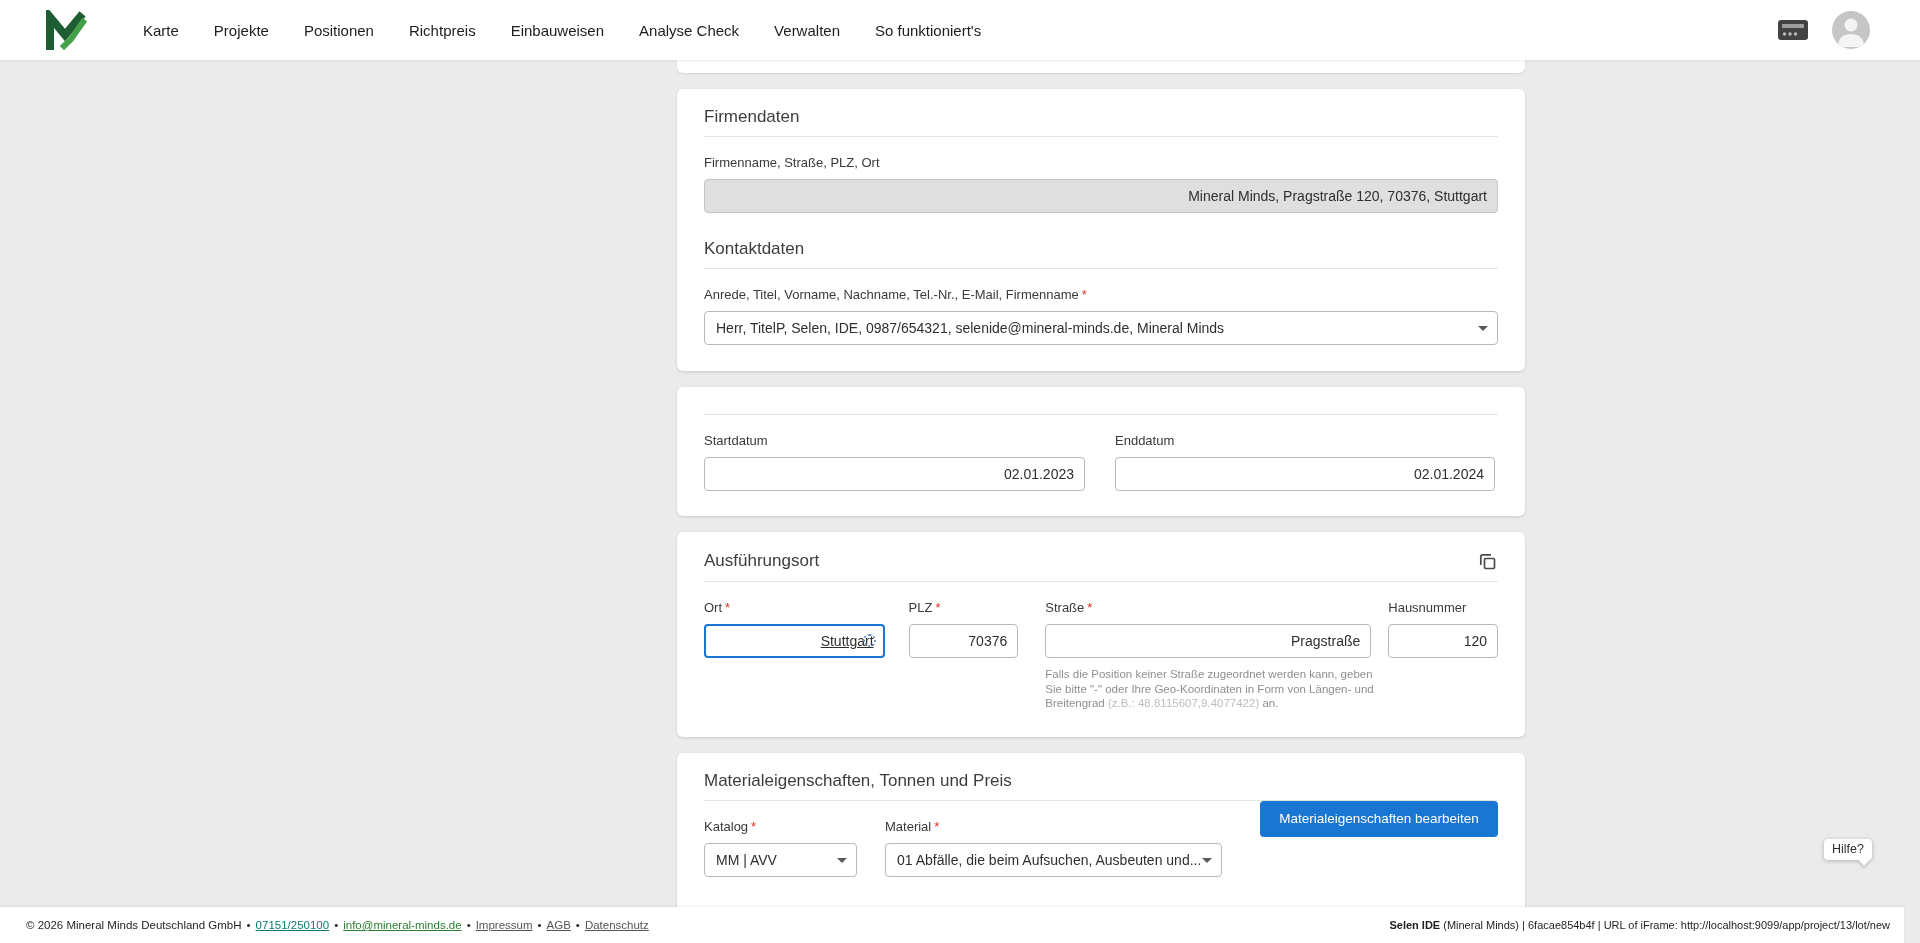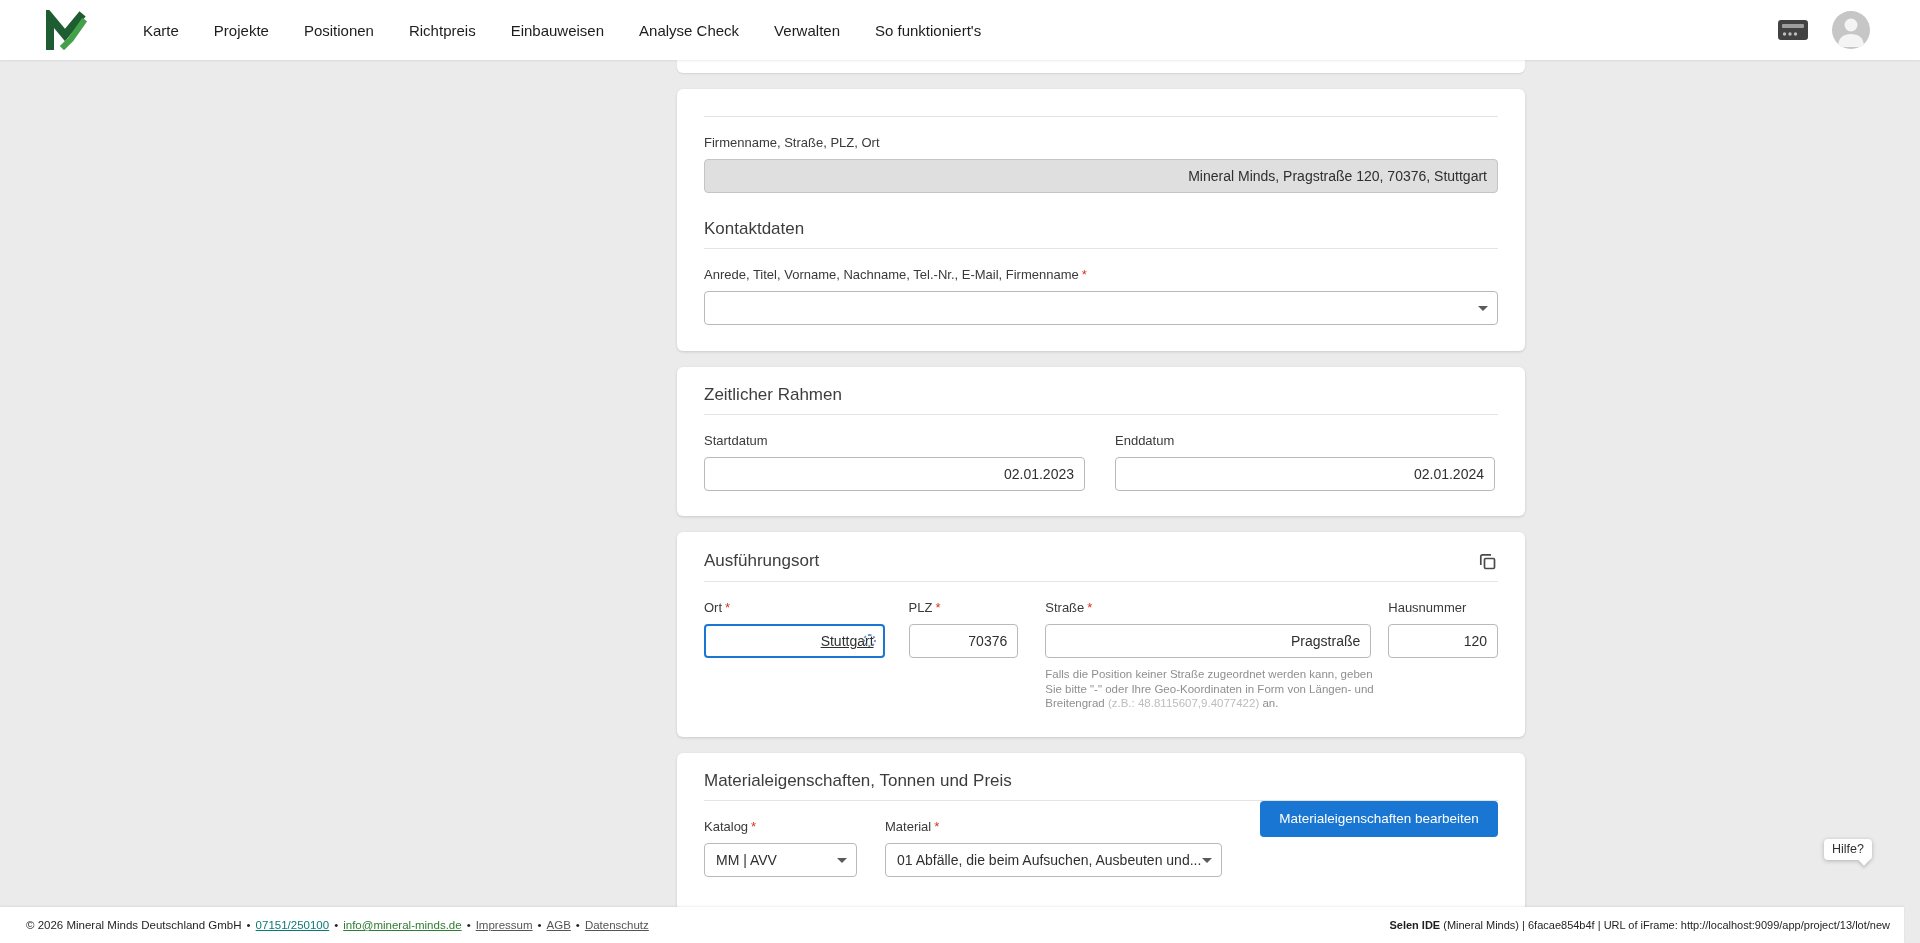--- a/index.html
+++ b/index.html
@@ -147,40 +147,41 @@
   </div>
 </nav>
 
 <div class="main">
   <div class="column">
 
     <div class="card-partial card" style="margin-top:0;"></div>
 
     <section class="card">
       <div class="card-inner">
+        <div class="section-title">Firmendaten</div>
         <div class="divider"></div>
 
         <div class="field-label">Firmenname, Straße, PLZ, Ort</div>
         <input class="text readonly" type="text" readonly="" value="Mineral Minds, Pragstraße 120, 70376, Stuttgart" style="">
 
         <div class="section-title" style="margin-top:26px;">Kontaktdaten</div>
         <div class="divider"></div>
 
         <div class="field-label">
           <span>Anrede, Titel, Vorname, Nachname, Tel.-Nr., E-Mail, Firmenname</span><span class="req">*</span>
         </div>
         <div class="select">
+          <span>Herr, TitelP, Selen, IDE, 0987/654321, selenide@mineral-minds.de, Mineral Minds</span>
           <span class="caret"></span>
         </div>
       </div>
     </section>
 
     <section class="card">
       <div class="card-inner" style="padding-bottom:25px;">
-        <div class="section-title">Zeitlicher Rahmen</div>
         <div class="divider"></div>
         <div class="row">
           <div class="col-start">
             <div class="field-label">Startdatum</div>
             <input class="text" type="text" value="02.01.2023" style="">
           </div>
           <div class="col-end">
             <div class="field-label">Enddatum</div>
             <input class="text" type="text" value="02.01.2024" style="">
           </div>

